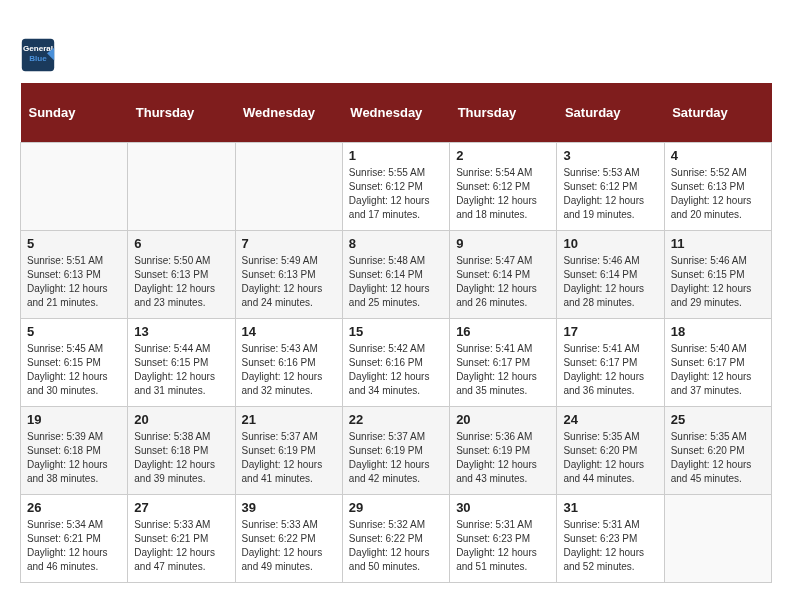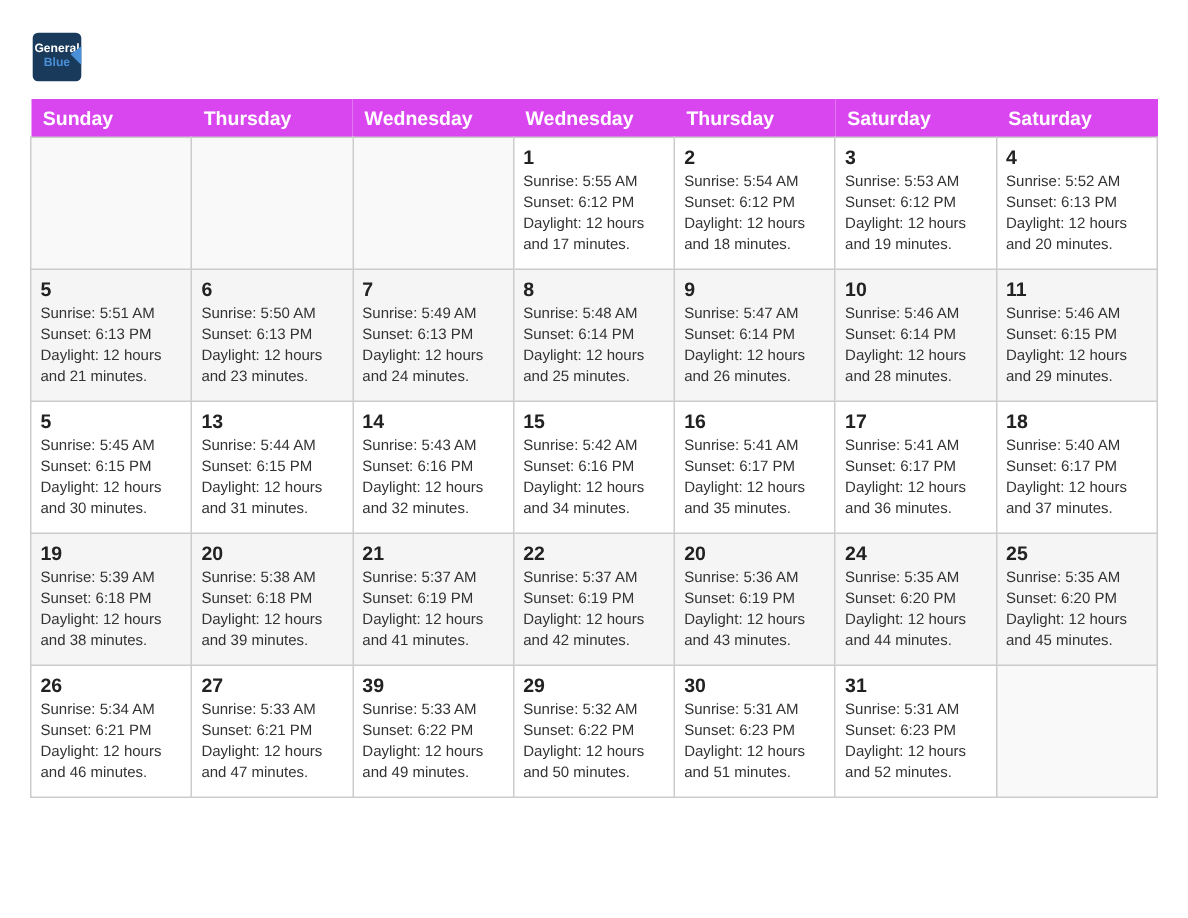--- a/index.html
+++ b/index.html
@@ -8,20 +8,21 @@
       background: #fff;
       width: 792px;
       min-height: 612px;
       padding: 20px;
     }
     .header {
       display: flex;
       justify-content: space-between;
       align-items: center;
       margin-bottom: 10px;
+      margin-top: 17px;
     }
     .logo {
       display: flex;
       align-items: center;
       gap: 6px;
     }
     .logo-icon {
       width: 36px;
       height: 36px;
     }
@@ -36,24 +37,24 @@
     .location {
       font-size: 14px;
       color: #333;
     }
     table {
       width: 100%;
       border-collapse: collapse;
       font-size: 11px;
     }
     thead tr th {
-      background-color: #d946ef;
+      background-color: #7f1d1d;
       color: #fff;
       text-align: left;
-      padding: 5px 8px;
+      padding: 22px 8px;
       font-size: 13px;
       font-weight: bold;
     }
     tbody tr td {
       border: 1px solid #ccc;
       vertical-align: top;
       padding: 5px 6px;
       width: 107px;
       height: 88px;
       background: #fff;

